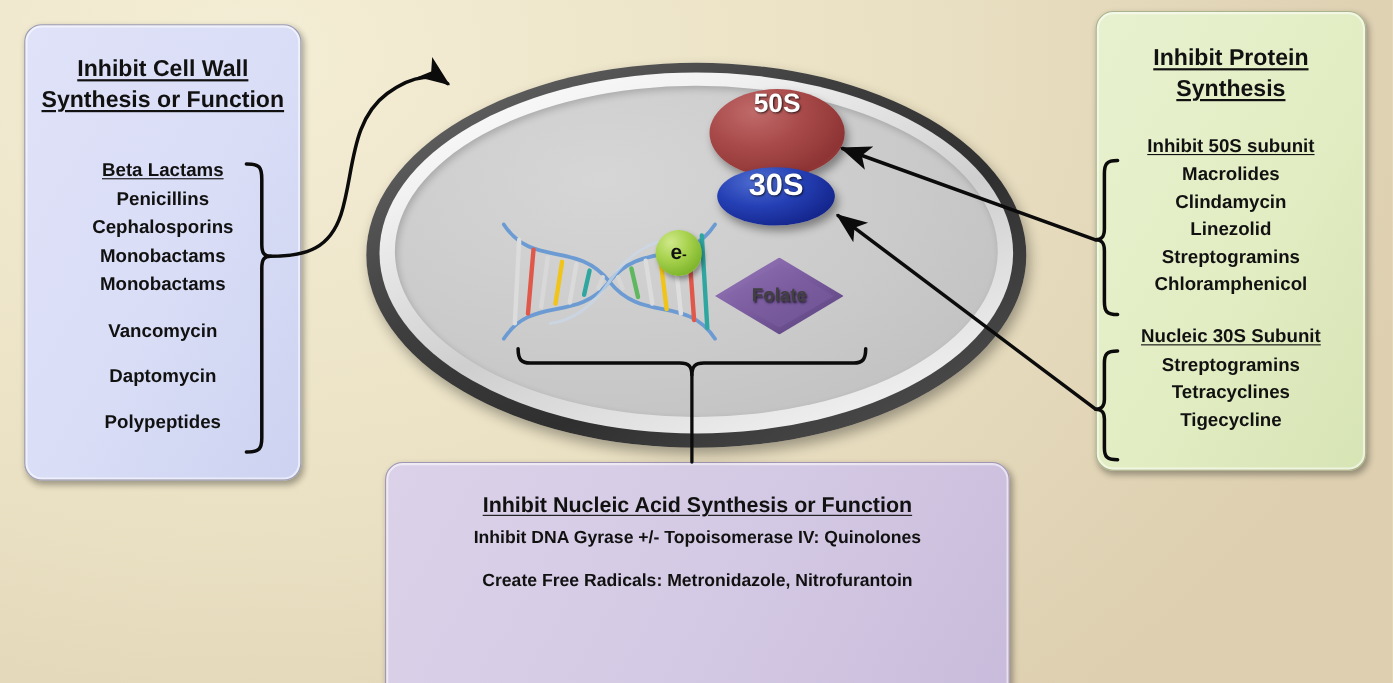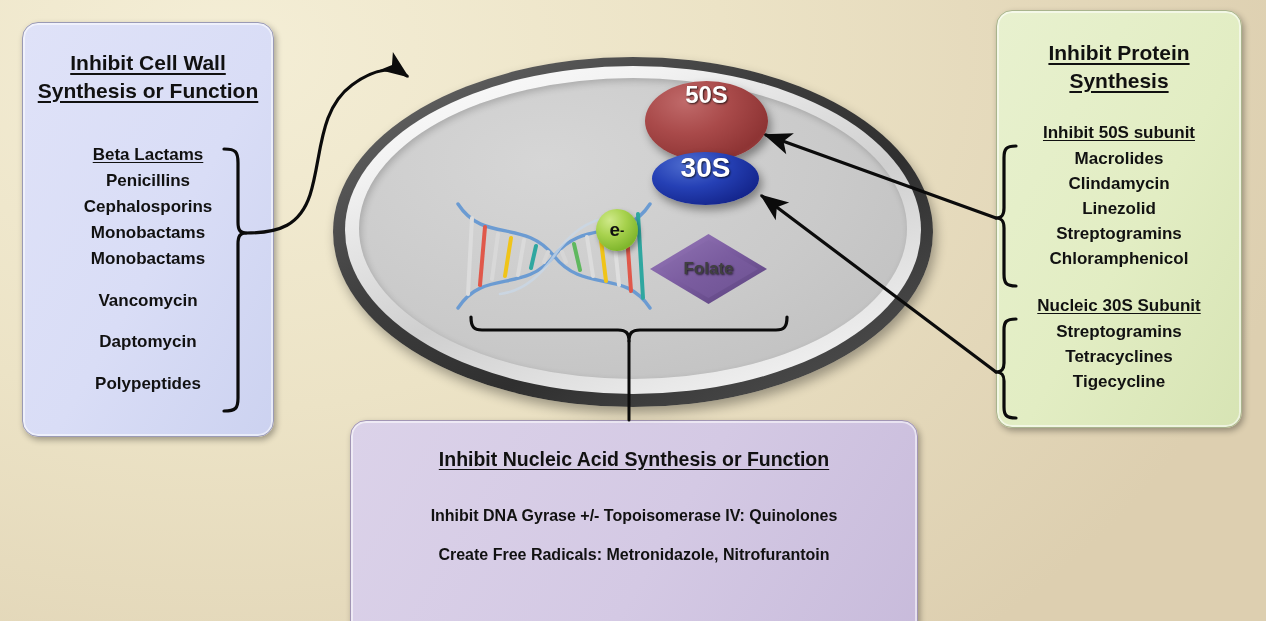--- a/index.html
+++ b/index.html
@@ -58,21 +58,21 @@
   #panel-protein .grp { margin-top: 26px; font-size: 17px; line-height: 1.48; }
   #panel-protein .grp.second { margin-top: 22px; }
 
   
   #panel-nucleic {
     left: 350px; top: 420px; width: 568px; height: 221px;
     background: linear-gradient(120deg, #dbd2e9 0%, #d4c9e4 55%, #c8bbdb 100%);
     border-color: #a296b5;
   }
   #panel-nucleic .panel-title { font-size: 19.5px; margin-top: 16px; }
-  #panel-nucleic .lines { margin-top: 34px; }
+  #panel-nucleic .lines { margin-top: 8px; }
   #panel-nucleic .lines .item { font-size: 16px; margin-bottom: 21px; }
 
   
   #cell {
     position: absolute;
     left: 333px; top: 57px;
     width: 600px; height: 350px;
   }
   .cell-outer {
     position: absolute; inset: 0;

